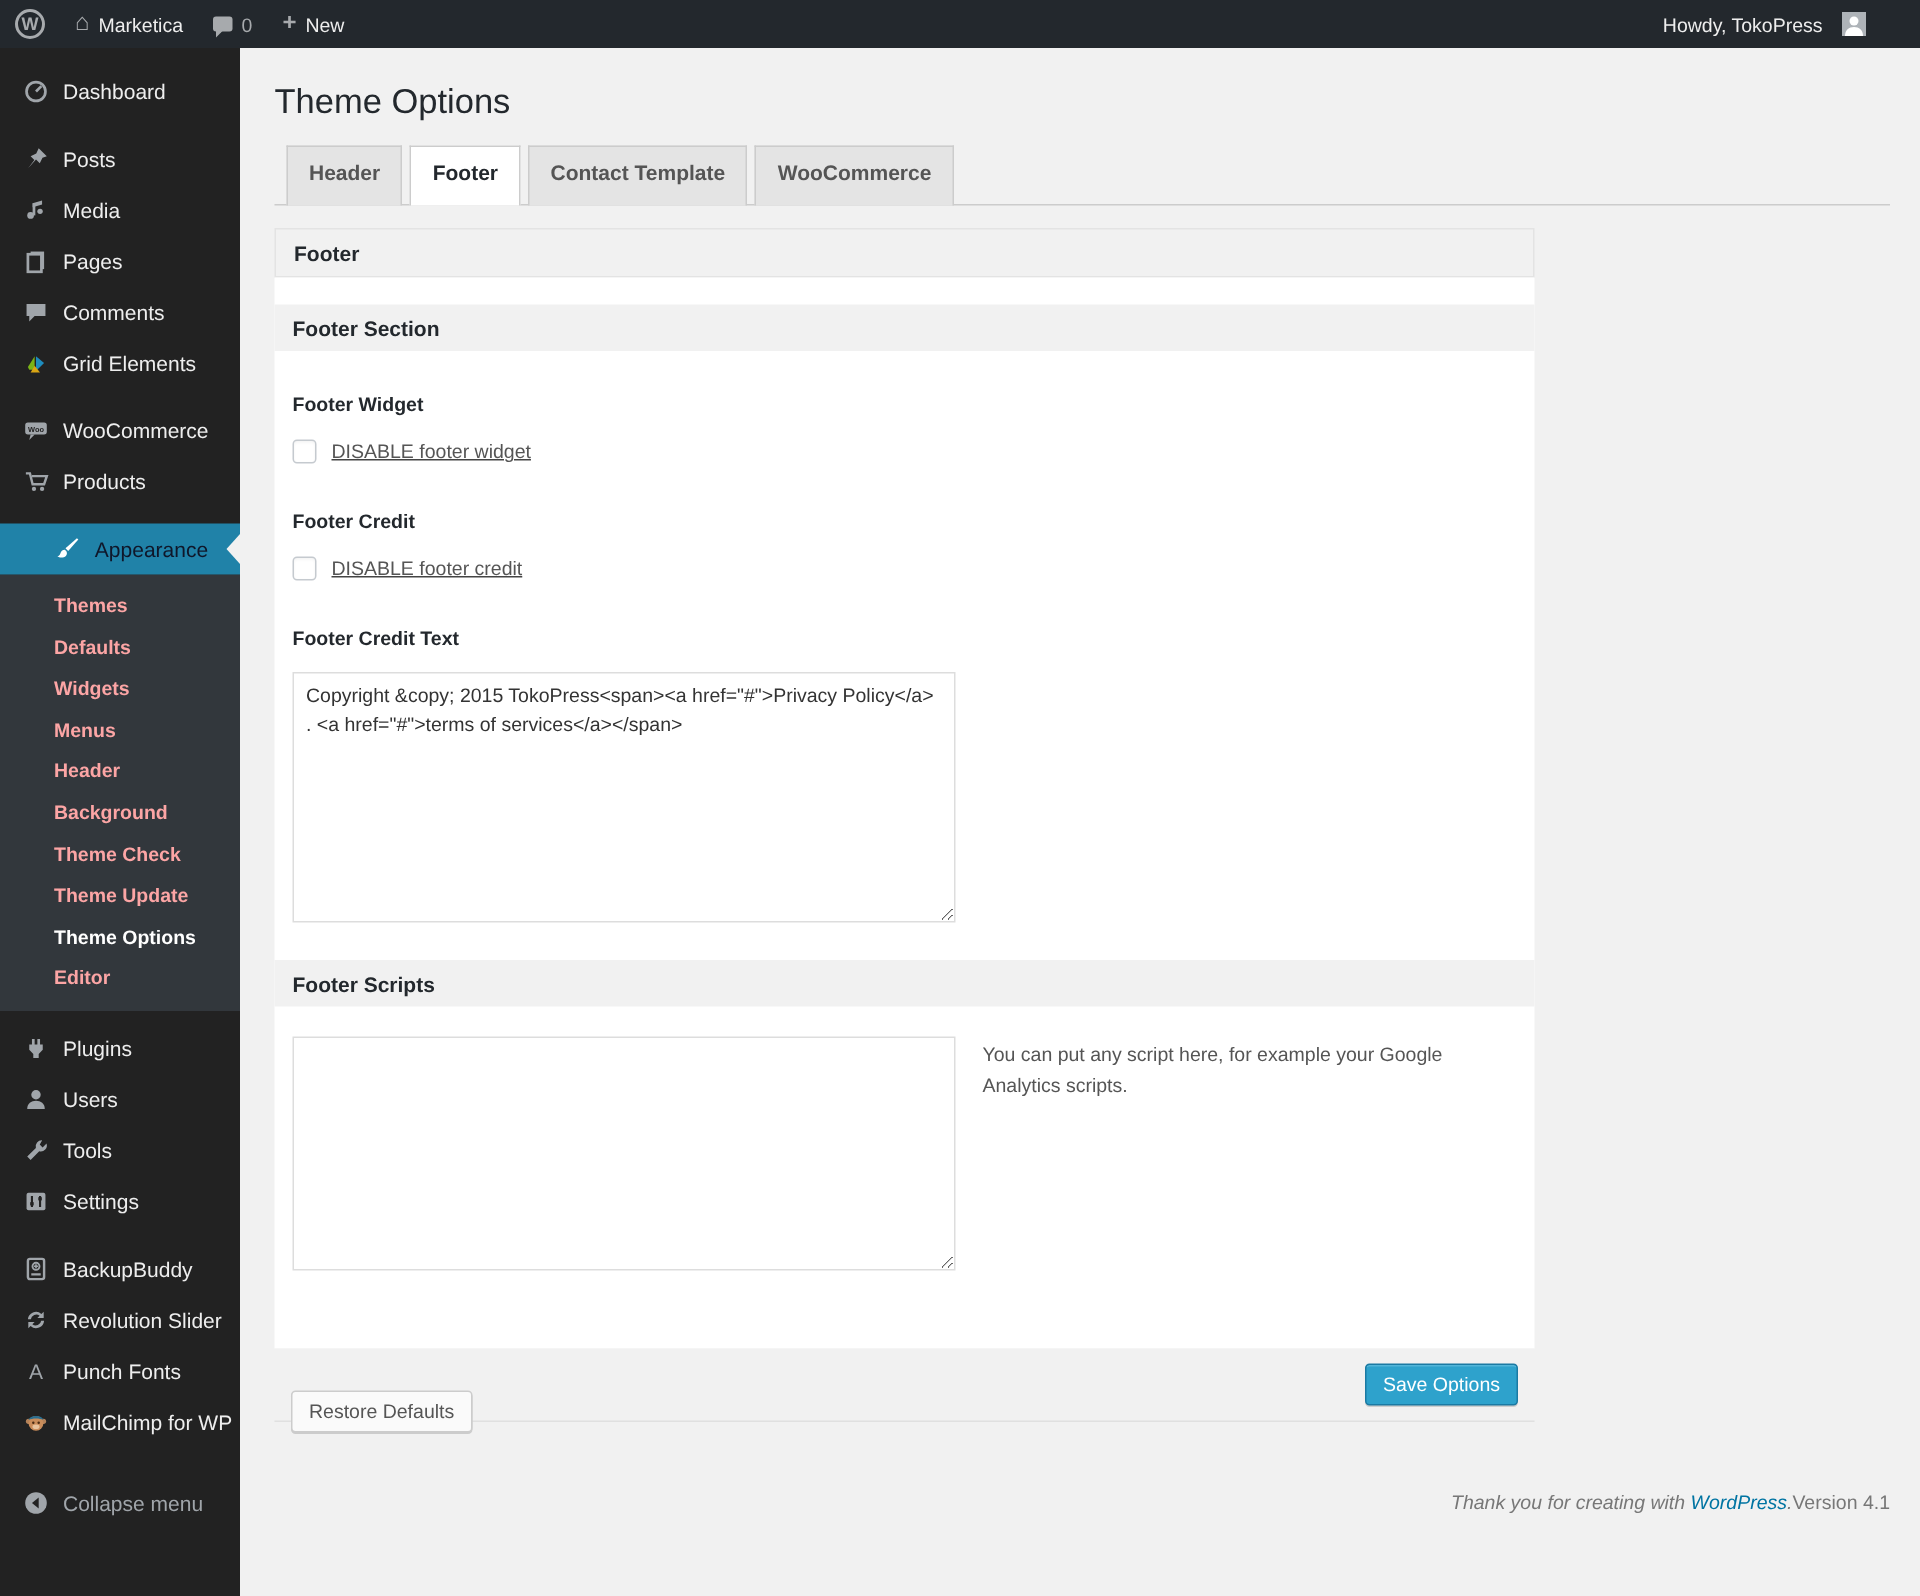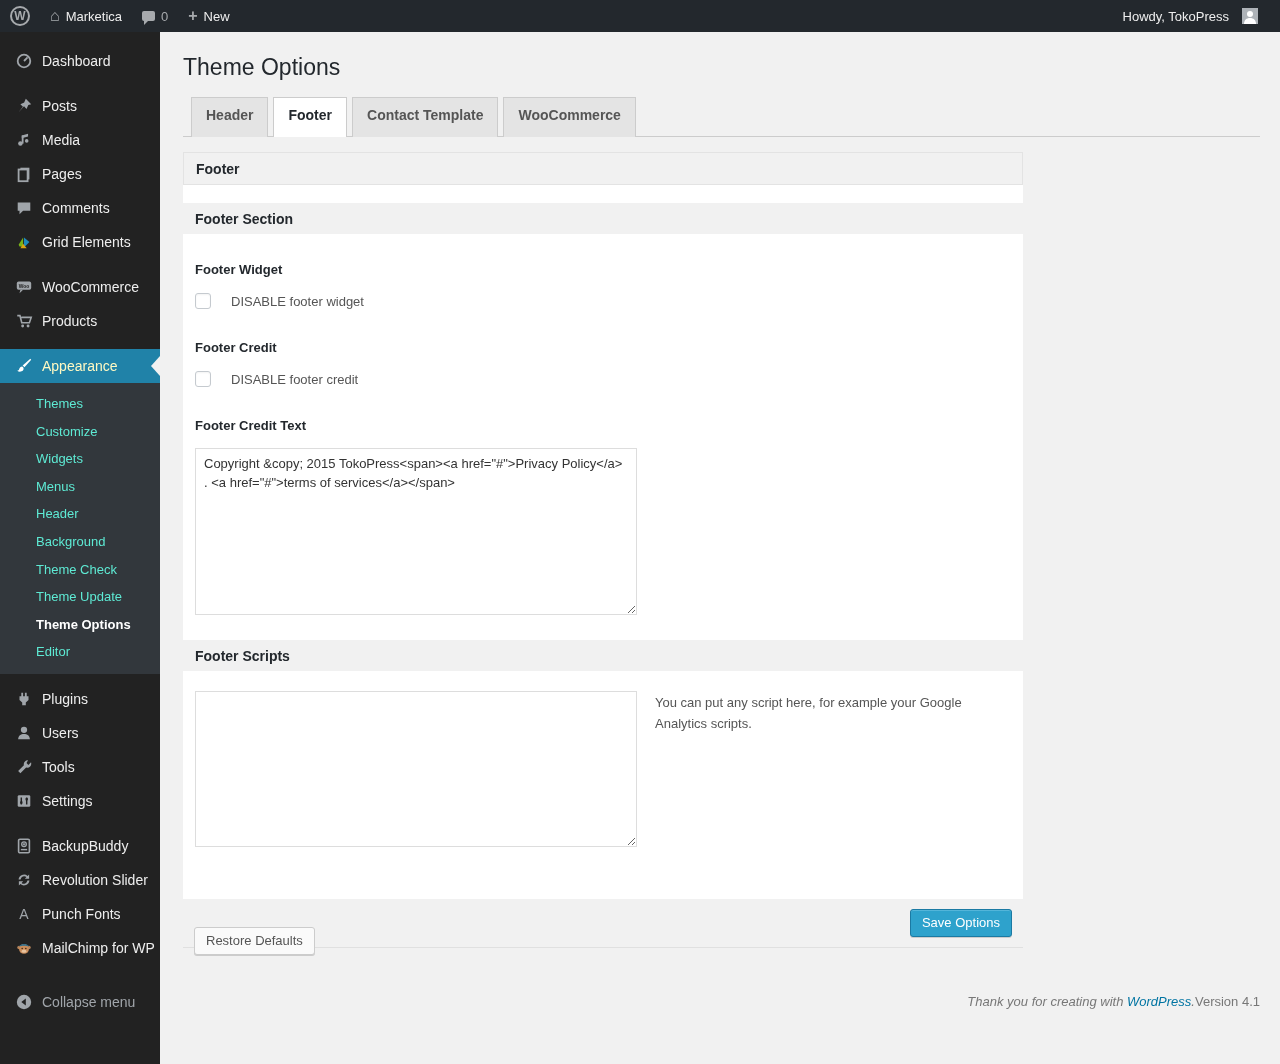--- a/index.html
+++ b/index.html
@@ -13,21 +13,21 @@
     flex-direction: column;
   }
 
   
   #adminbar {
     height: 32px; background: #23282d; color: #eee;
     display: flex; align-items: center; flex: 0 0 32px;
     font-size: 13px;
   }
   .ab-left { display: flex; align-items: center; height: 100%; }
-  .ab-right { margin-left: auto; display: flex; align-items: center; height: 100%; padding-right: 12px; }
+  .ab-right { margin-left: auto; display: flex; align-items: center; height: 100%; padding-right: 26px; }
   .ab-item { display: flex; align-items: center; gap: 6px; padding: 0 10px; height: 100%; cursor: pointer; }
   .wp-logo-circle {
     width: 20px; height: 20px; border-radius: 50%;
     border: 2px solid #a7aaad; color: #a7aaad;
     display: flex; align-items: center; justify-content: center;
     font-weight: bold; font-size: 12px; line-height: 1;
   }
   .home-glyph { color: #a7aaad; font-size: 16px; line-height: 1; }
   .bubble {
     width: 13px; height: 10px; background: #a7aaad; border-radius: 2px; position: relative; display: inline-block;
@@ -45,31 +45,31 @@
 
   
   #sidebar { width: 160px; flex: 0 0 160px; background: #222; color: #eee; padding-top: 12px; }
   .menu-item {
     display: flex; align-items: center; height: 34px; cursor: pointer;
     padding-left: 14px; font-size: 14px; color: #eee; position: relative;
   }
   .menu-item .icon { width: 20px; height: 20px; margin-right: 8px; display: inline-flex; align-items: center; justify-content: center; color: #a0a5aa; }
   .menu-item .icon svg { width: 18px; height: 18px; }
   .menu-sep { height: 11px; }
-  .menu-item.current { background: #2082a8; color: #fef9c3; }
+  .menu-item.current { background: #2082a8; color: #0f172a; justify-content: center; }
   .menu-item.current .notch {
     position: absolute; right: 0; top: 50%; transform: translateY(-50%);
     width: 0; height: 0;
     border-right: 9px solid #f1f1f1;
     border-top: 10px solid transparent;
     border-bottom: 10px solid transparent;
   }
   .submenu { background: #32373c; padding: 7px 0 8px; }
   .submenu-item {
-    display: block; padding: 6px 0 6px 36px; font-size: 13px; color: #5eead4; cursor: pointer; line-height: 1.2;
+    display: block; padding: 6px 0 6px 36px; font-size: 13px; color: #fca5a5; cursor: pointer; line-height: 1.2; font-weight: bold;
   }
   .submenu-item.current-sub { color: #fff; font-weight: bold; }
   .letter-icon { font-size: 14px; color: #a0a5aa; font-weight: 400; }
 
   
   #content { flex: 1 1 auto; background: #f1f1f1; padding: 21px 20px 0 23px; overflow: hidden; position: relative; }
   h1.page-title { font-size: 23px; font-weight: 400; color: #23282d; line-height: 1.3; margin-bottom: 14px; }
 
   .nav-tabs { border-bottom: 1px solid #ccc; padding-left: 8px; display: flex; gap: 5px; }
   .nav-tab {
@@ -87,21 +87,21 @@
   }
   .panel-body { background: #fff; padding-top: 18px; }
   .section-bar {
     background: #f1f1f1; height: 31px; display: flex; align-items: center;
     padding-left: 12px; font-size: 14px; font-weight: 600; color: #23282d;
   }
   .rows { padding: 0 12px; }
   .field-label { font-size: 13px; font-weight: bold; color: #23282d; }
   .lbl-1 { padding-top: 28px; }
   .lbl-2 { padding-top: 31px; }
-  .check-row { display: flex; align-items: center; gap: 20px; margin-top: 16px; }
+  .check-row { display: flex; align-items: flex-start; gap: 10px; margin-top: 16px; text-decoration: underline; }
   input[type="checkbox"] {
     appearance: none; -webkit-appearance: none;
     width: 16px; height: 16px; border: 1px solid #c5cacf; border-radius: 3px;
     background: #fff; cursor: pointer; box-shadow: inset 0 1px 2px rgba(0,0,0,.05);
   }
   .check-label { color: #555; font-size: 13px; cursor: pointer; }
   textarea {
     width: 442px; height: 167px; border: 1px solid #ddd; background: #fff;
     font-family: "Liberation Sans", "DejaVu Sans", sans-serif; font-size: 13px; color: #333;
     padding: 6px 8px; line-height: 1.45; resize: both; outline: none; display: block;
@@ -259,21 +259,21 @@
           <svg viewBox="0 0 20 20">
             <path d="M17 2l-8.5 7.5 2 2L18 3z" fill="#fff"></path>
             <path d="M8 10.5c-1.8.2-2.8 1-3.3 2.8-.3 1.2-1 1.7-2.2 2.1 1.6 1.4 4.9 1.2 6.3-.3 1-1.1 1-2.6.2-3.6z" fill="#fff"></path>
           </svg>
         </span>
       <span>Appearance</span>
       <span class="notch"></span>
     </div>
     <div class="submenu">
       <span class="submenu-item">Themes</span>
-      <span class="submenu-item">Customize</span>
+      <span class="submenu-item">Defaults</span>
       <span class="submenu-item">Widgets</span>
       <span class="submenu-item">Menus</span>
       <span class="submenu-item">Header</span>
       <span class="submenu-item">Background</span>
       <span class="submenu-item">Theme Check</span>
       <span class="submenu-item">Theme Update</span>
       <span class="submenu-item current-sub">Theme Options</span>
       <span class="submenu-item">Editor</span>
     </div>
     <div class="menu-sep" style="height:8px"></div>

